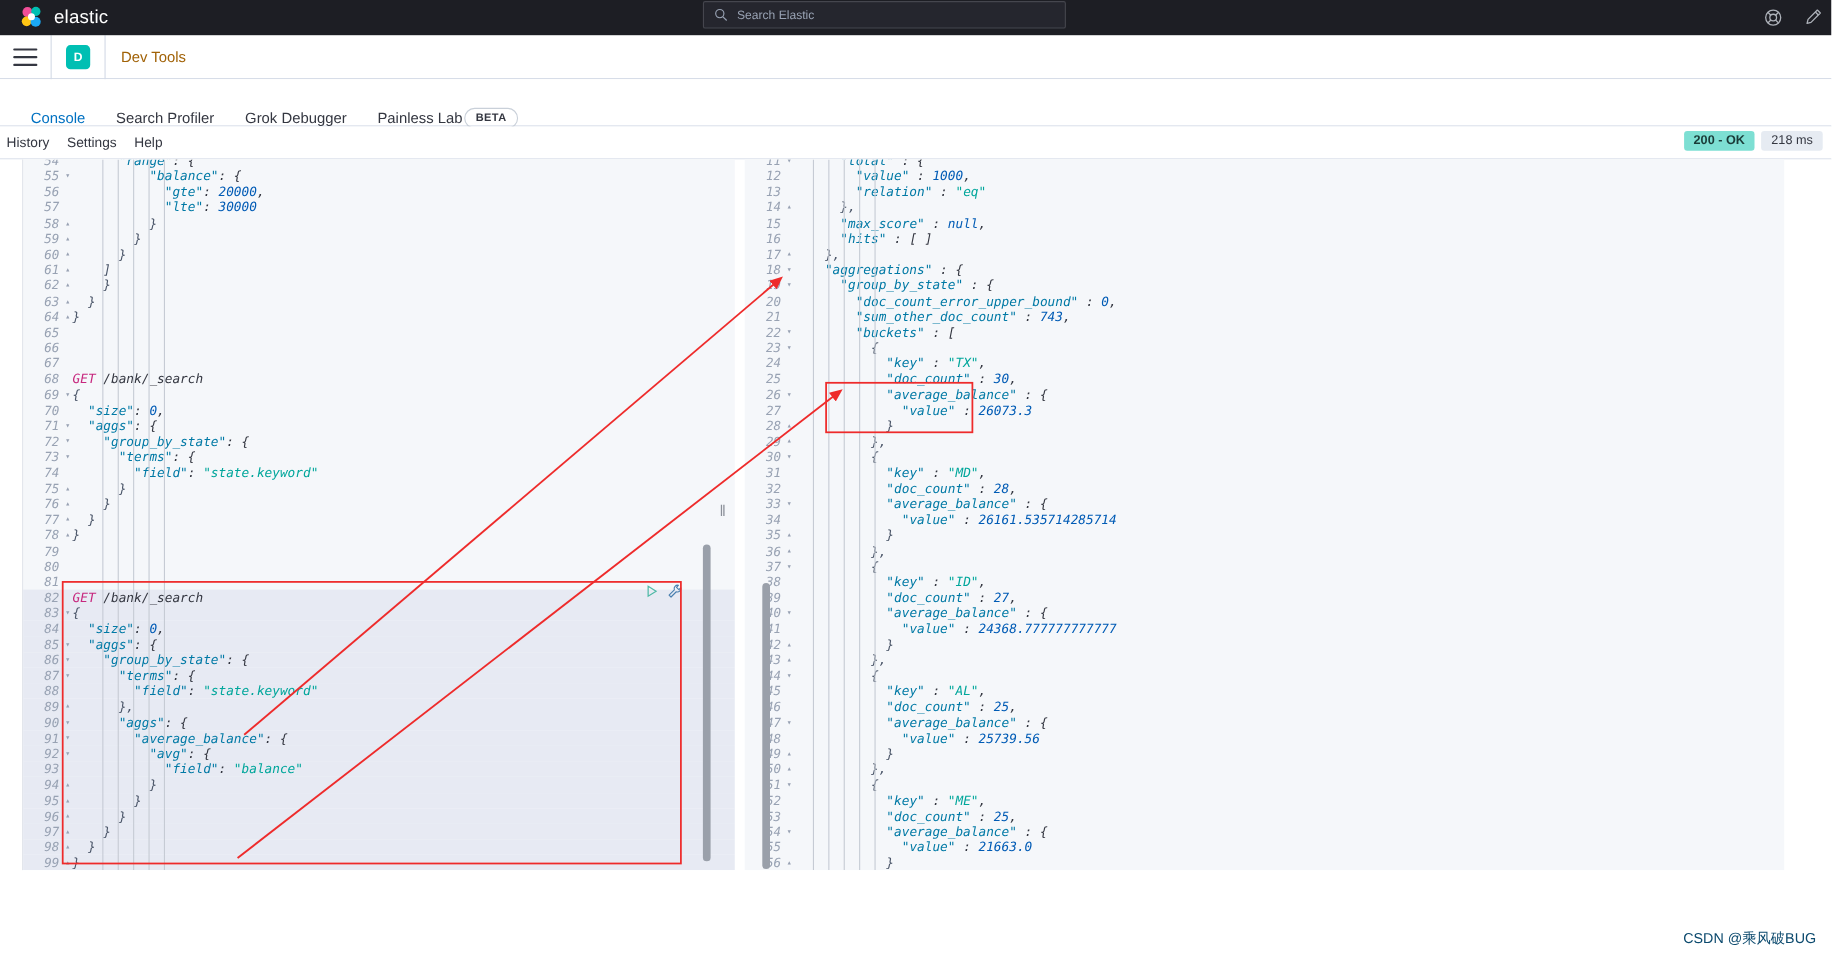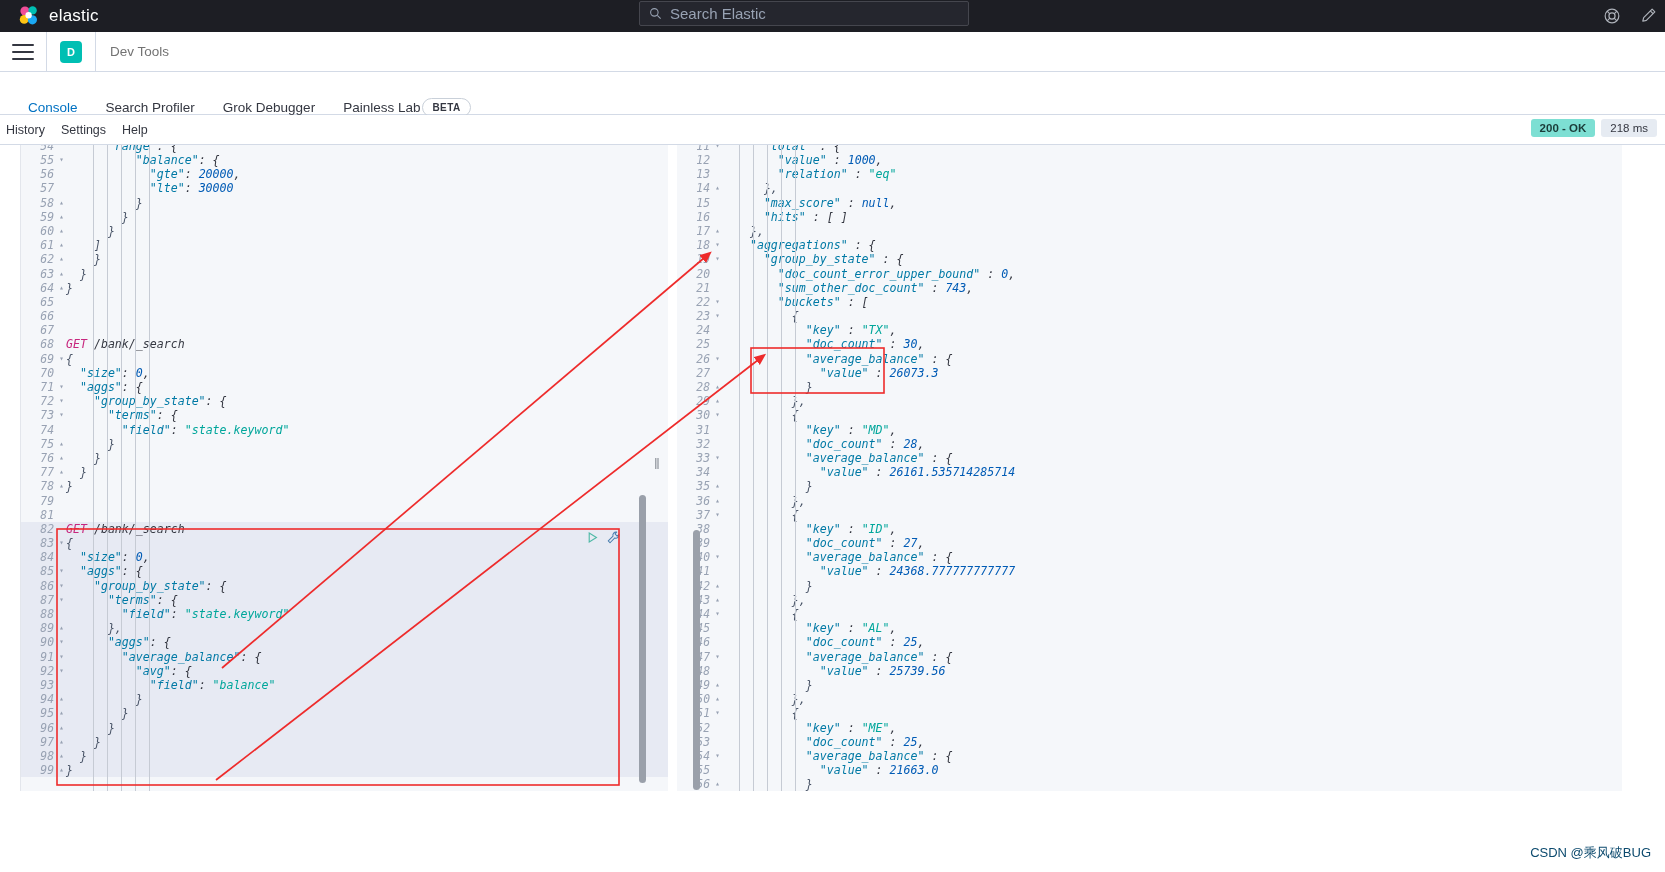--- a/index.html
+++ b/index.html
@@ -17,38 +17,38 @@
     padding:0 10px; position:relative;
   }
   .logo-wrap { display:flex; align-items:center; gap:9px; padding-left:8px; }
   .logo-mark { width:22px; height:22px; position:relative; }
   .logo-text { color:#fff; font-size:17px; letter-spacing:.2px; font-weight:400; }
   .nav-search {
     position:absolute; left:639px; top:1px; width:330px; height:25px;
     background:#25262E; border:1px solid #45464E; border-radius:2px;
     display:flex; align-items:center; gap:8px; padding:0 9px;
   }
-  .nav-search .ph { color:#98A2B3; font-size:15px; }
+  .nav-search .ph { color:#98A2B3; font-size:11px; }
   .nav-right { position:absolute; right:8px; top:0; height:32px; display:flex; align-items:center; gap:18px; }
   .nav-ico { width:18px; height:18px; opacity:.85; }
 
   
   .crumbbar {
     height:40px; background:#fff; border-bottom:1px solid #D3DAE6;
     display:flex; align-items:center; padding-left:12px; gap:0;
   }
   .hamb { width:22px; height:16px; display:flex; flex-direction:column; justify-content:space-between; cursor:pointer; margin-right:12px;}
   .hamb i { display:block; height:2px; background:#343741; border-radius:1px; }
   .crumb-sep { width:1px; height:40px; background:#D3DAE6; }
   .space-badge {
     width:22px; height:22px; border-radius:4px; background:#00BFB3; color:#fff;
     font-size:11px; font-weight:700; display:flex; align-items:center; justify-content:center;
     margin:0 13px;
   }
-  .crumb-title { font-size:13.5px; color:#737373; margin-left:14px; }
+  .crumb-title { font-size:13.5px; color:#a16207; margin-left:14px; }
 
   
   .tabbar { height:43px; background:#fff; border-bottom:1px solid #D3DAE6; display:flex; align-items:stretch; padding-left:14px; }
   .tab {
     display:flex; align-items:center; font-size:13.5px; color:#343741;
     padding:0 14px; cursor:pointer; border-bottom:2px solid transparent; position:relative; top:15px;
   }
   .tab.active { color:#0071C2; border-bottom-color:#0071C2; font-weight:400; }
   .beta-pill {
     border:1px solid #C9D0D9; border-radius:10px; font-size:10px; font-weight:700;
@@ -223,20 +223,21 @@
         <div class="row"><span class="ln">70</span><span class="fold"></span><span class="txt"><span class="u">  </span><span class="k">"size"</span><span class="u">: </span><span class="n">0</span><span class="u">,</span></span></div>
         <div class="row"><span class="ln">71</span><span class="fold">▾</span><span class="txt"><span class="u">  </span><span class="k">"aggs"</span><span class="u">: {</span></span></div>
         <div class="row"><span class="ln">72</span><span class="fold">▾</span><span class="txt"><span class="u">    </span><span class="k">"group_by_state"</span><span class="u">: {</span></span></div>
         <div class="row"><span class="ln">73</span><span class="fold">▾</span><span class="txt"><span class="u">      </span><span class="k">"terms"</span><span class="u">: {</span></span></div>
         <div class="row"><span class="ln">74</span><span class="fold"></span><span class="txt"><span class="u">        </span><span class="k">"field"</span><span class="u">: </span><span class="s">"state.keyword"</span></span></div>
         <div class="row"><span class="ln">75</span><span class="fold">▴</span><span class="txt"><span class="p">      }</span></span></div>
         <div class="row"><span class="ln">76</span><span class="fold">▴</span><span class="txt"><span class="p">    }</span></span></div>
         <div class="row"><span class="ln">77</span><span class="fold">▴</span><span class="txt"><span class="p">  }</span></span></div>
         <div class="row"><span class="ln">78</span><span class="fold">▴</span><span class="txt"><span class="p">}</span></span></div>
         <div class="row"><span class="ln">79</span><span class="fold"></span><span class="txt"></span></div>
+        <div class="row"><span class="ln">80</span><span class="fold"></span><span class="txt"></span></div>
         <div class="row"><span class="ln">81</span><span class="fold"></span><span class="txt"></span></div>
         <div class="row sel-row"><span class="ln">82</span><span class="fold"></span><span class="txt"><span class="m">GET</span><span class="u"> /bank/_search</span></span></div>
         <div class="row sel-row"><span class="ln">83</span><span class="fold">▾</span><span class="txt"><span class="p">{</span></span></div>
         <div class="row sel-row"><span class="ln">84</span><span class="fold"></span><span class="txt"><span class="u">  </span><span class="k">"size"</span><span class="u">: </span><span class="n">0</span><span class="u">,</span></span></div>
         <div class="row sel-row"><span class="ln">85</span><span class="fold">▾</span><span class="txt"><span class="u">  </span><span class="k">"aggs"</span><span class="u">: {</span></span></div>
         <div class="row sel-row"><span class="ln">86</span><span class="fold">▾</span><span class="txt"><span class="u">    </span><span class="k">"group_by_state"</span><span class="u">: {</span></span></div>
         <div class="row sel-row"><span class="ln">87</span><span class="fold">▾</span><span class="txt"><span class="u">      </span><span class="k">"terms"</span><span class="u">: {</span></span></div>
         <div class="row sel-row"><span class="ln">88</span><span class="fold"></span><span class="txt"><span class="u">        </span><span class="k">"field"</span><span class="u">: </span><span class="s">"state.keyword"</span></span></div>
         <div class="row sel-row"><span class="ln">89</span><span class="fold">▴</span><span class="txt"><span class="p">      },</span></span></div>
         <div class="row sel-row"><span class="ln">90</span><span class="fold">▾</span><span class="txt"><span class="u">      </span><span class="k">"aggs"</span><span class="u">: {</span></span></div>

